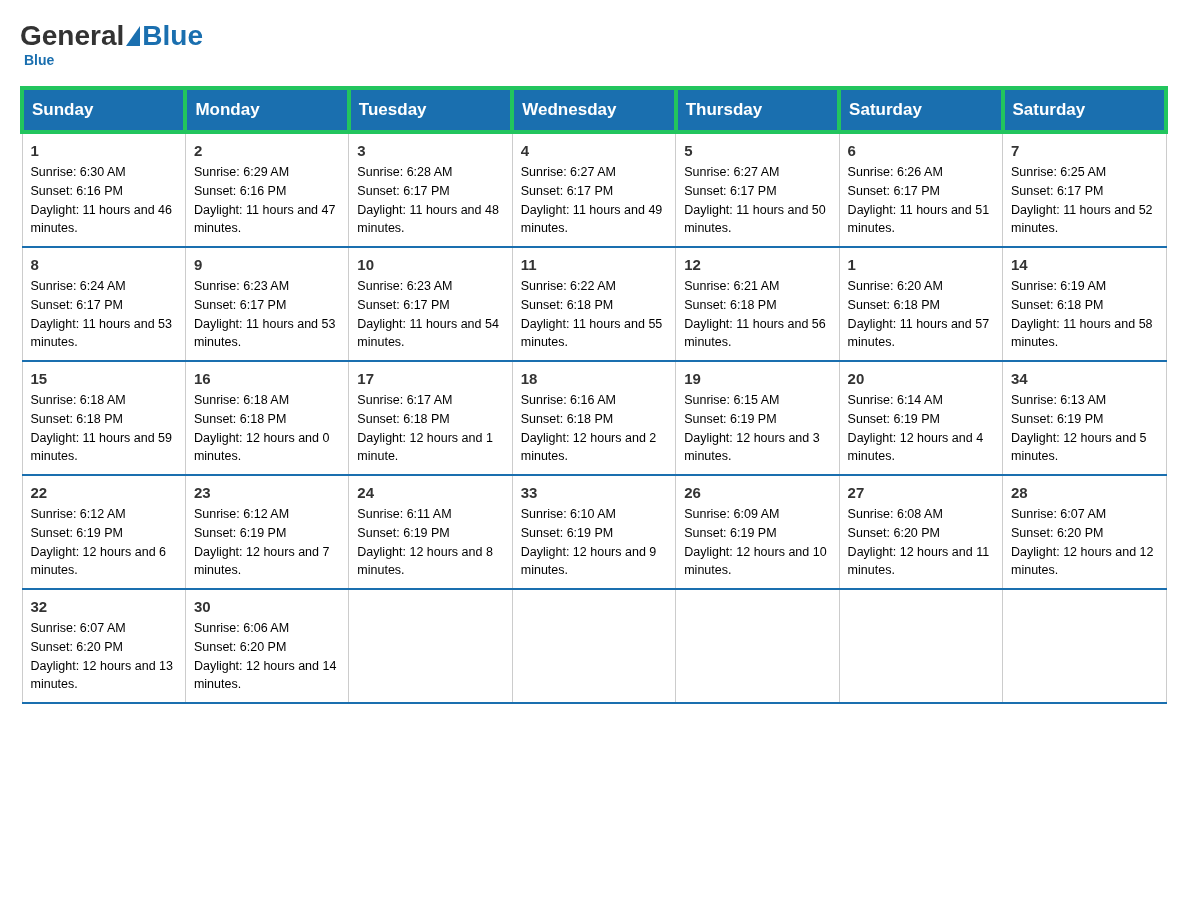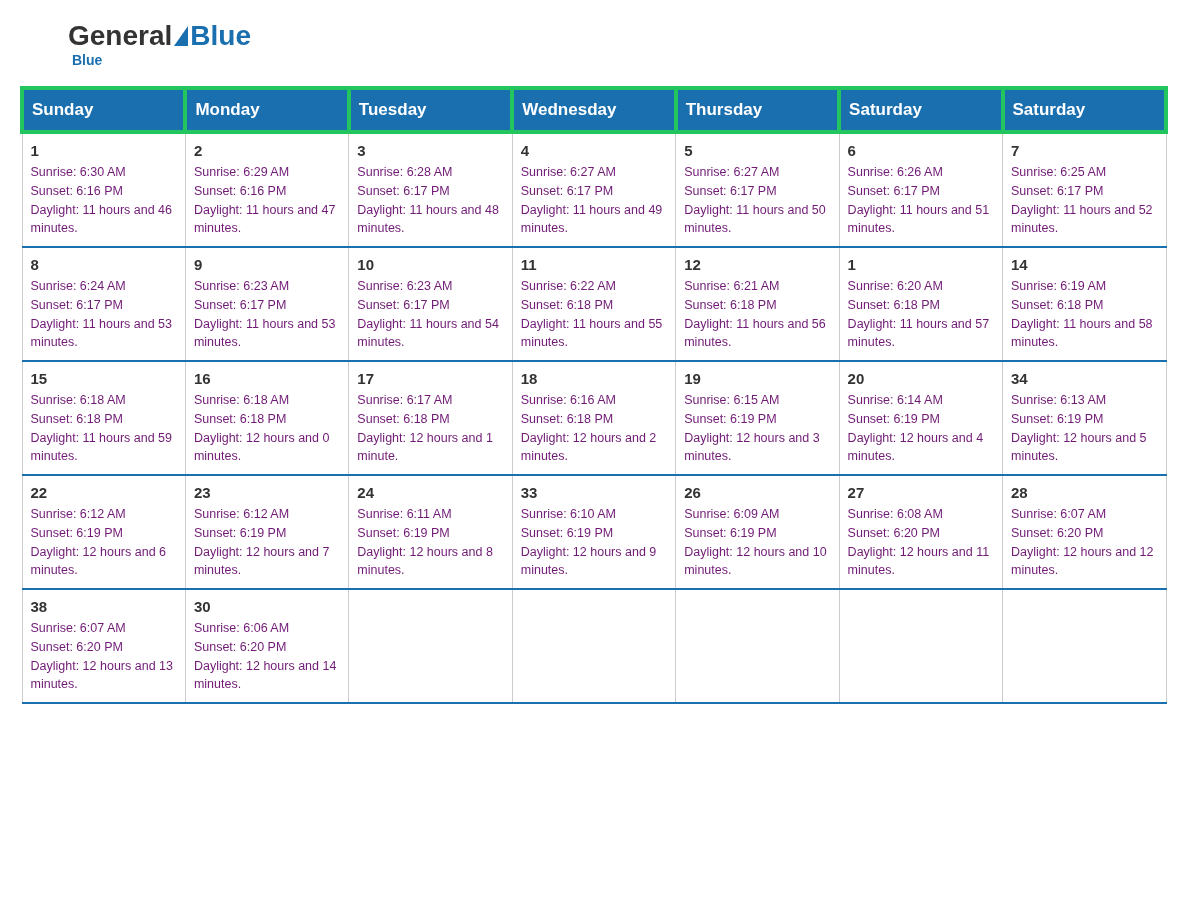--- a/index.html
+++ b/index.html
@@ -13,21 +13,20 @@
     .header {
       display: flex;
       justify-content: space-between;
       align-items: flex-start;
       margin-bottom: 18px;
     }
     .logo {
       display: flex;
       flex-direction: column;
       align-items: flex-start;
-      margin-left: 48px;
     }
     .logo-text {
       display: flex;
       align-items: center;
       font-size: 28px;
       font-weight: bold;
       color: #333;
     }
     .logo-general { color: #333; }
     .logo-blue { color: #1a6faf; }
@@ -87,21 +86,21 @@
     }
     .day-number {
       font-size: 15px;
       font-weight: bold;
       display: block;
       margin-bottom: 4px;
     }
     .day-info {
       font-size: 12.5px;
       line-height: 1.5;
-      color: #701a75;
+      color: #000000;
       margin-top: 24px;
     }
     .empty-cell {
       background: #fff;
     }
   </style>
 </head>
 <body>
 
 <div class="header">
@@ -190,21 +189,21 @@
         <td><span class="day-number">33</span>
 <span class="day-info">Sunrise: 6:10 AM<br>Sunset: 6:19 PM<br>Daylight: 12 hours and 9 minutes.</span></td>
         <td><span class="day-number">26</span>
 <span class="day-info">Sunrise: 6:09 AM<br>Sunset: 6:19 PM<br>Daylight: 12 hours and 10 minutes.</span></td>
         <td><span class="day-number">27</span>
 <span class="day-info">Sunrise: 6:08 AM<br>Sunset: 6:20 PM<br>Daylight: 12 hours and 11 minutes.</span></td>
         <td><span class="day-number">28</span>
 <span class="day-info">Sunrise: 6:07 AM<br>Sunset: 6:20 PM<br>Daylight: 12 hours and 12 minutes.</span></td>
       </tr>
       <tr>
-        <td><span class="day-number">38</span>
+        <td><span class="day-number">32</span>
 <span class="day-info">Sunrise: 6:07 AM<br>Sunset: 6:20 PM<br>Daylight: 12 hours and 13 minutes.</span></td>
         <td><span class="day-number">30</span>
 <span class="day-info">Sunrise: 6:06 AM<br>Sunset: 6:20 PM<br>Daylight: 12 hours and 14 minutes.</span></td>
         <td class="empty-cell"></td>
         <td class="empty-cell"></td>
         <td class="empty-cell"></td>
         <td class="empty-cell"></td>
         <td class="empty-cell"></td>
       </tr>
     </tbody>

